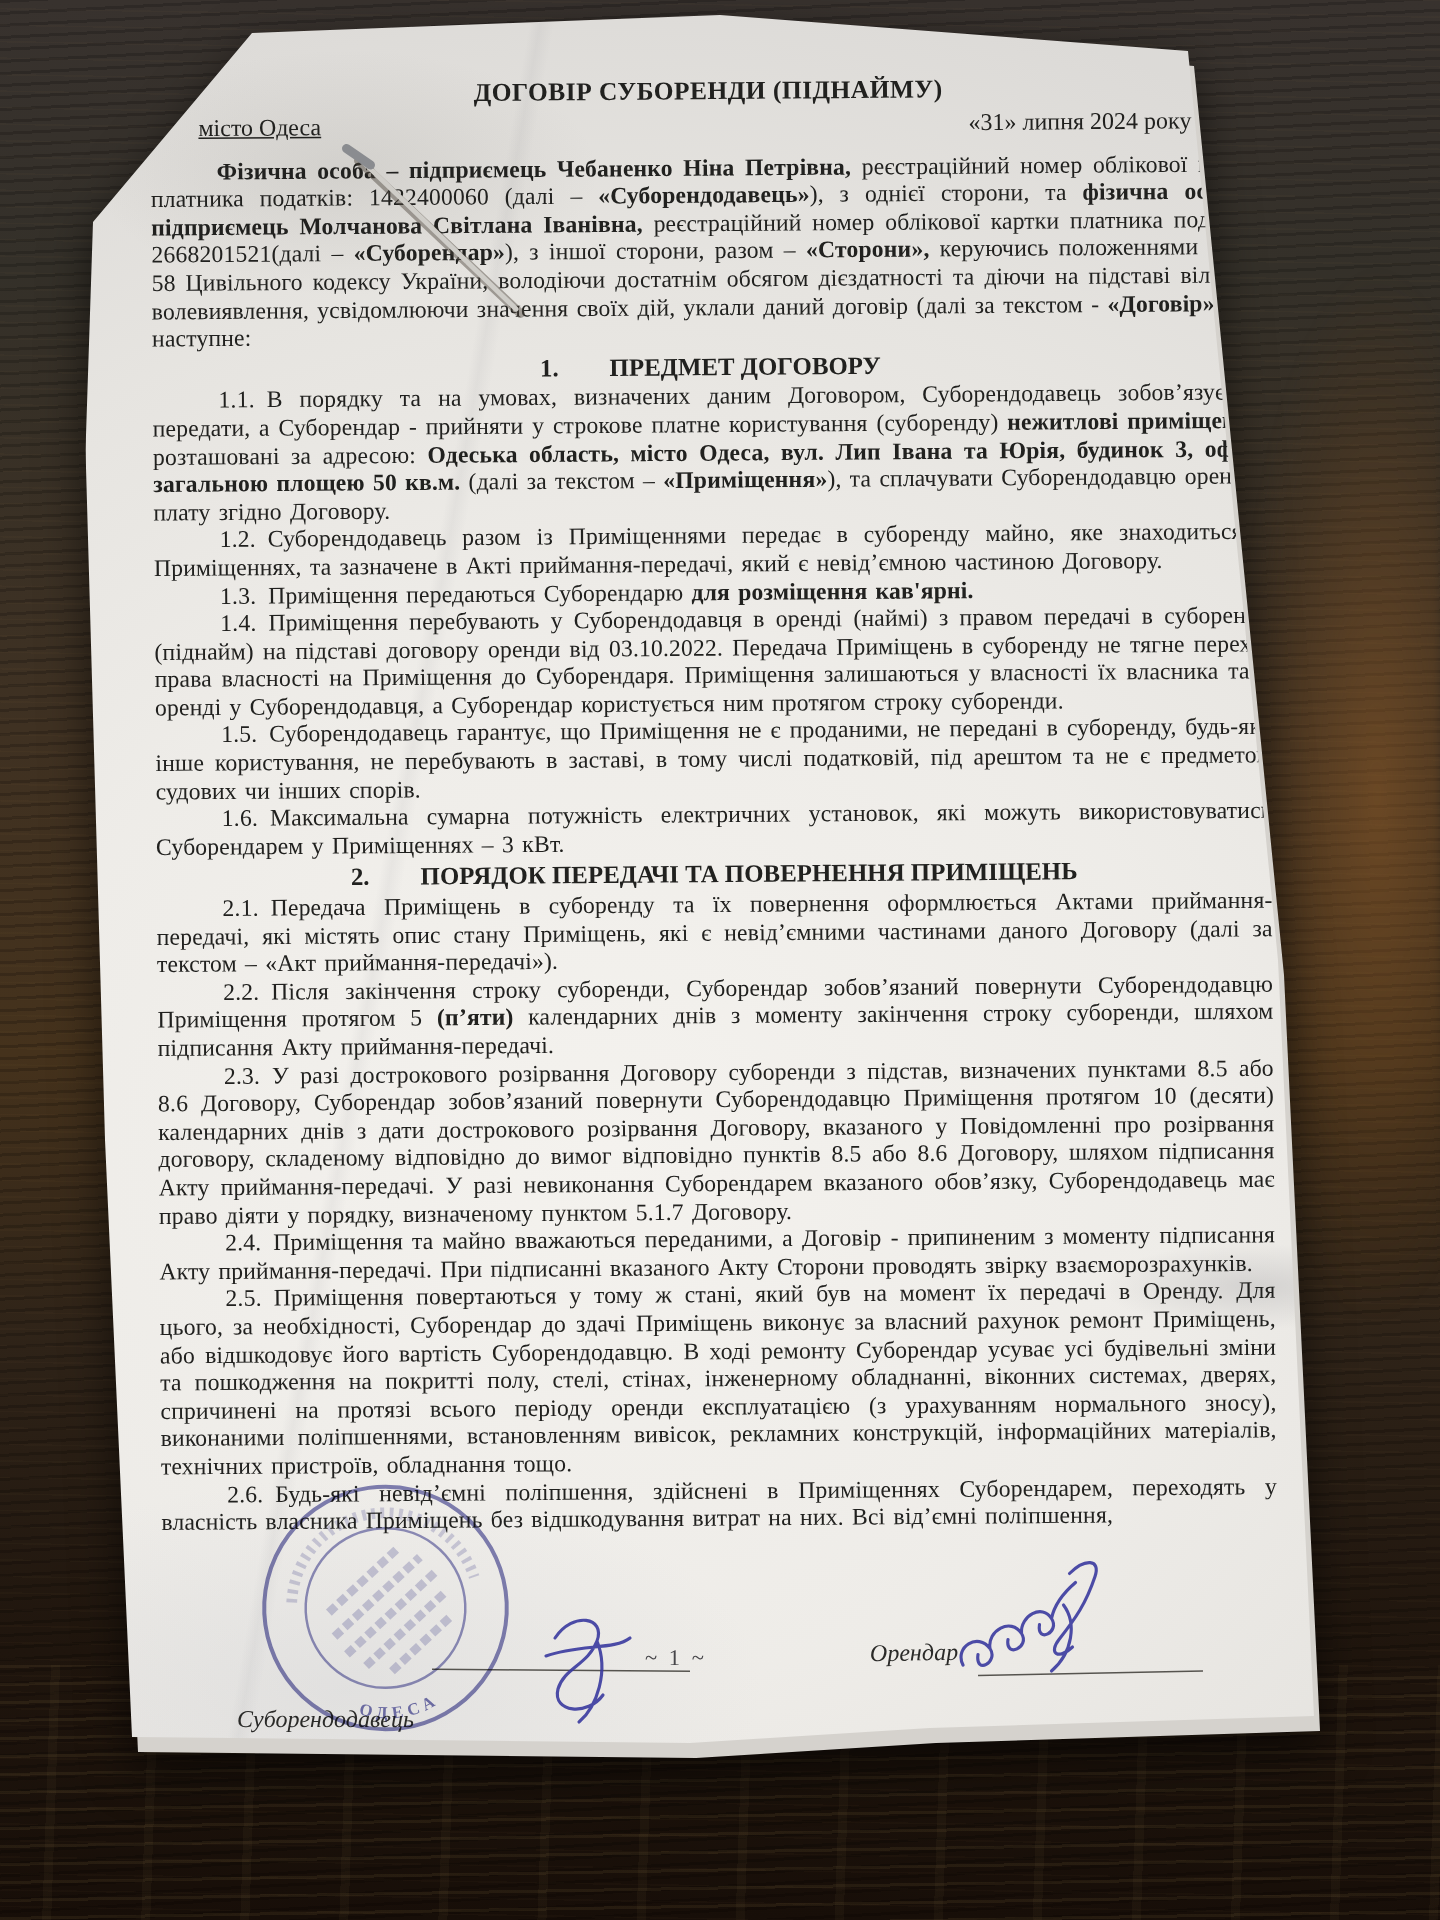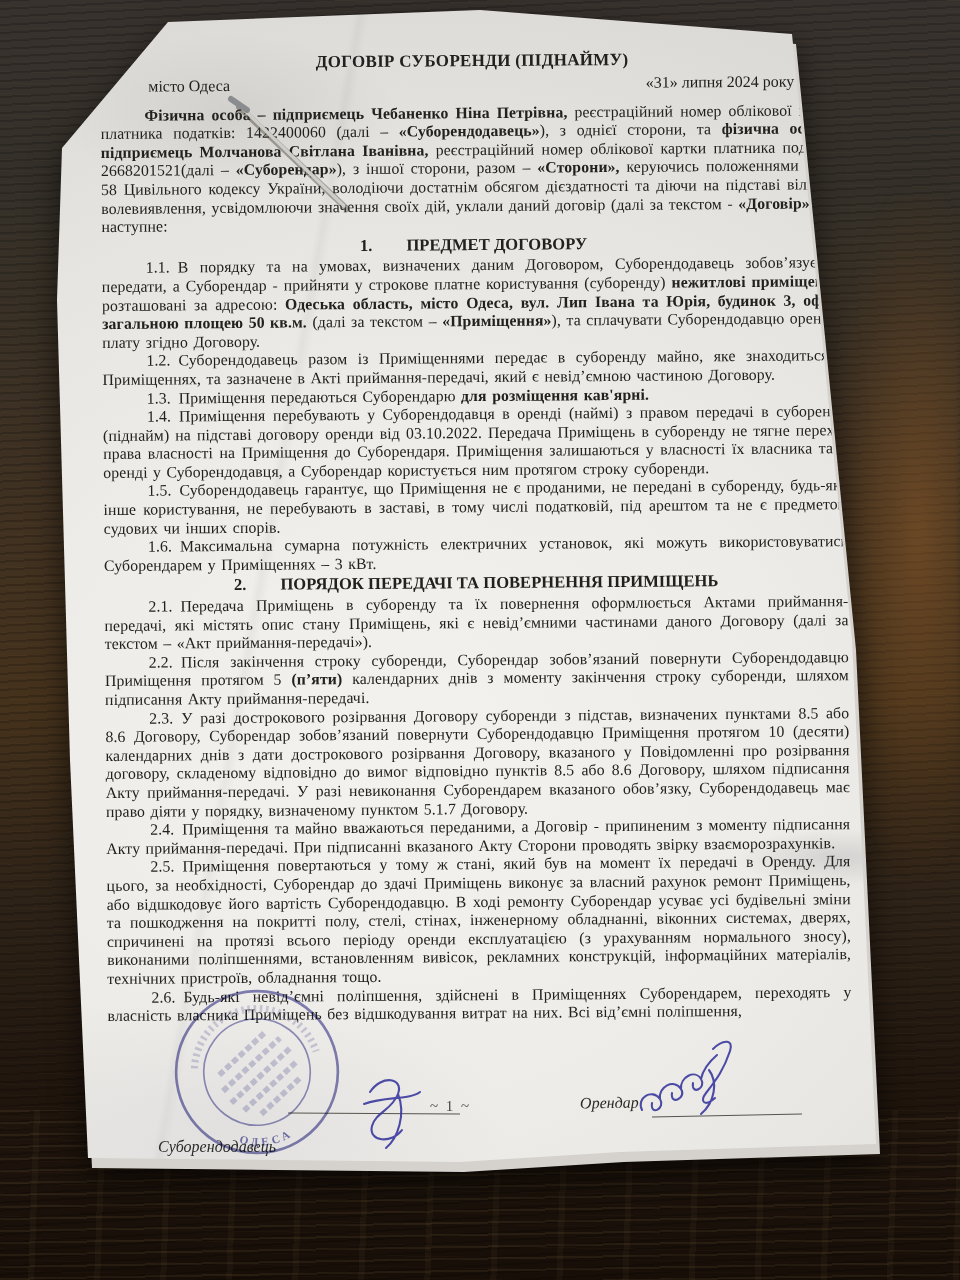--- a/index.html
+++ b/index.html
@@ -34,21 +34,21 @@
       radial-gradient(22% 8% at 24% 9%, rgba(128,126,120,.16), transparent 80%),
       radial-gradient(34% 13% at 24% 88%, rgba(198,200,206,.30), transparent 85%),
       linear-gradient(100deg, transparent 30%, rgba(110,110,118,.07) 30.6%, transparent 31.4%),
       radial-gradient(92% 62% at 42% 60%, #f4f2ee 0%, #eeece8 45%, #e6e4e0 74%, #dcdad7 100%);}
   
   .page-content{position:absolute;left:100px;top:54px;width:744px;
     transform:rotate(-0.45deg);transform-origin:top left;
     color:#21211f;font-size:15.8px;line-height:18.6px;}
   .doc-title{text-align:center;font-weight:bold;font-size:17px;letter-spacing:.3px;line-height:20px;}
   .doc-meta{display:flex;justify-content:space-between;margin-top:4px;font-size:16px;}
-  .doc-meta .city{margin-left:48px;}
+  .doc-meta .city{margin-left:32px;text-decoration:underline;}
   .doc-meta .date{margin-right:50px;margin-left:40px;}
   .body-blocks{margin-top:10px;}
   .para{margin:0;text-align:justify;text-indent:44px;word-spacing:.09em;letter-spacing:.1px;}
   .para .bold{font-weight:bold;}
   .sec-heading{text-align:center;font-weight:bold;font-size:16.6px;margin:2px 0;}
   .sec-heading .hnum{margin-right:34px;}
   
   .footer-label{position:absolute;font-style:italic;font-size:16px;color:#2a2a28;}
   .lbl-sublessor{left:158px;top:1090px;margin-top:48px;}
   .lbl-lessor{left:580px;top:1094px;transform:rotate(-1deg);}

